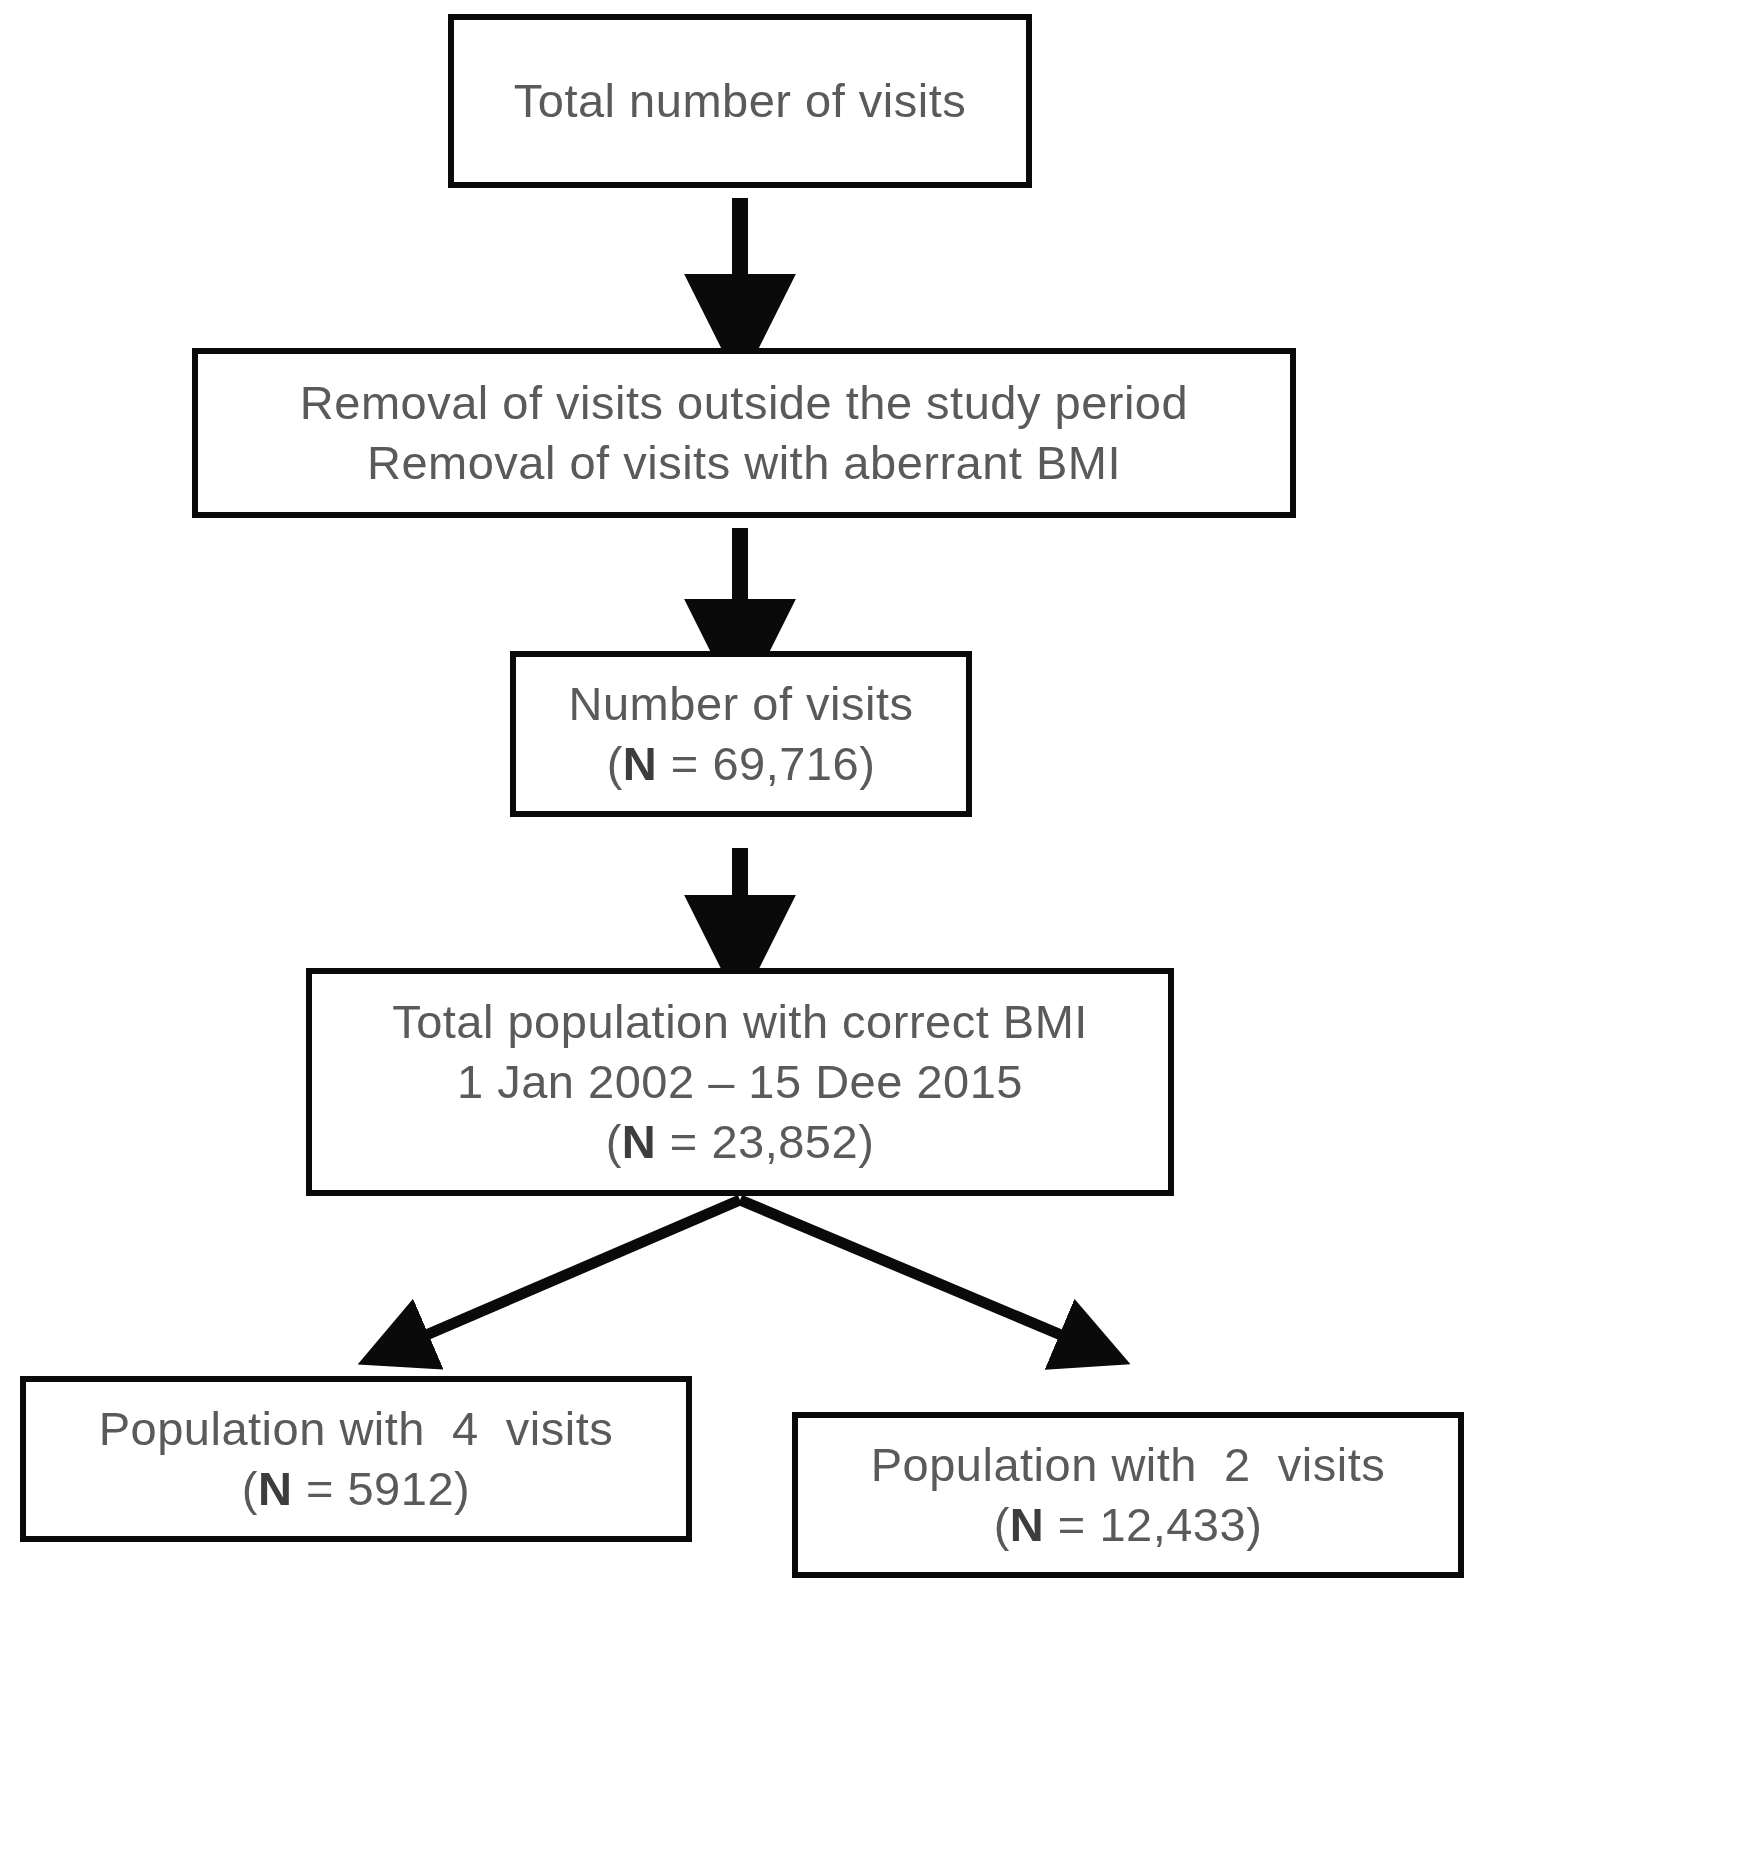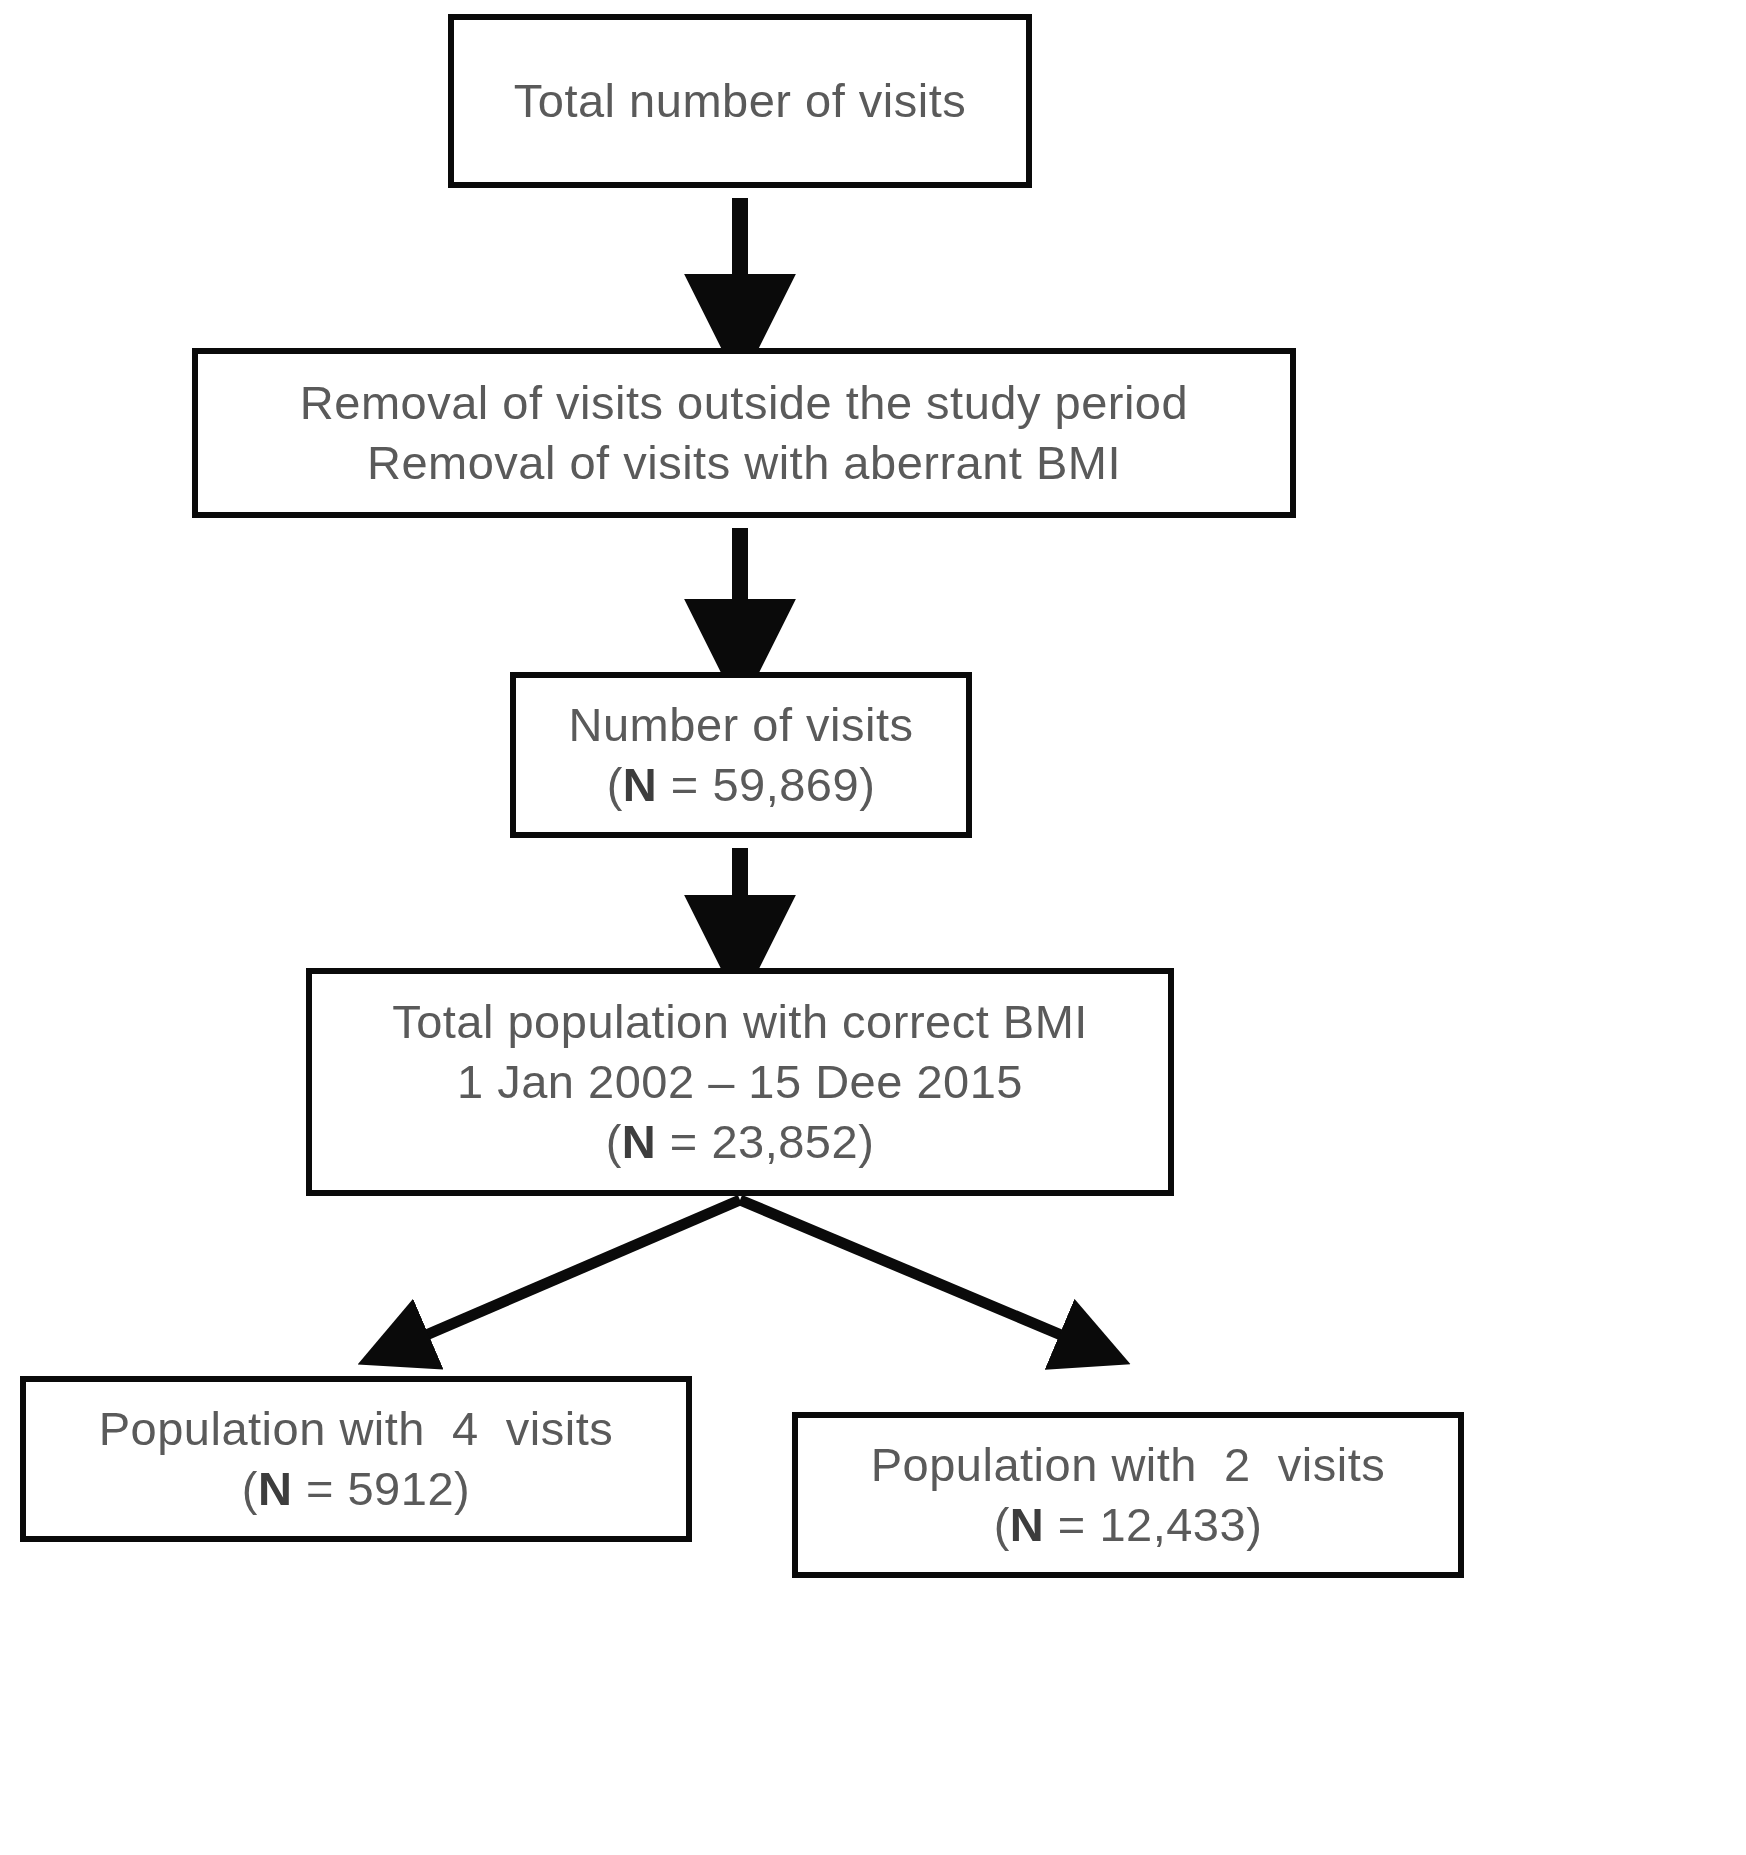--- a/index.html
+++ b/index.html
@@ -39,21 +39,21 @@
     display: block;
   }
   .nbold {
     font-weight: bold;
     color: #3d3d3d;
   }
 
   
   #node-total-visits      { left: 448px; top: 14px;   width: 584px;  height: 174px; }
   #node-removal-criteria  { left: 192px; top: 348px;  width: 1104px; height: 170px; }
-  #node-visits-remaining  { left: 510px; top: 672px;  width: 462px;  height: 166px; }
+  #node-visits-remaining  { left: 510px; top: 651px;  width: 462px;  height: 166px; }
   #node-total-population  { left: 306px; top: 968px;  width: 868px;  height: 228px; align-items: center; }
   #node-pop-4-visits      { left: 20px;  top: 1376px; width: 672px;  height: 166px; }
   #node-pop-2-visits      { left: 792px; top: 1376px; width: 672px;  height: 166px; margin-top: 36px; }
 
   
   #connectors {
     position: absolute;
     left: 0;
     top: 0;
     width: 1746px;
@@ -99,21 +99,21 @@
     <span class="ln">Total number of visits</span>
   </div>
 
   <div class="node" id="node-removal-criteria">
     <span class="ln">Removal of visits outside the study period</span>
     <span class="ln">Removal of visits with aberrant BMI</span>
   </div>
 
   <div class="node" id="node-visits-remaining">
     <span class="ln">Number of visits</span>
-    <span class="ln"><span>(</span><span class="nbold">N</span><span> = 59,869)</span></span>
+    <span class="ln"><span>(</span><span class="nbold">N</span><span> = 69,716)</span></span>
   </div>
 
   <div class="node" id="node-total-population">
     <span class="ln">Total population with correct BMI</span>
     <span class="ln">1 Jan 2002 – 15 Dee 2015</span>
     <span class="ln"><span>(</span><span class="nbold">N</span><span> = 23,852)</span></span>
   </div>
 
   <div class="node" id="node-pop-4-visits">
     <span class="ln">Population with  4  visits</span>

